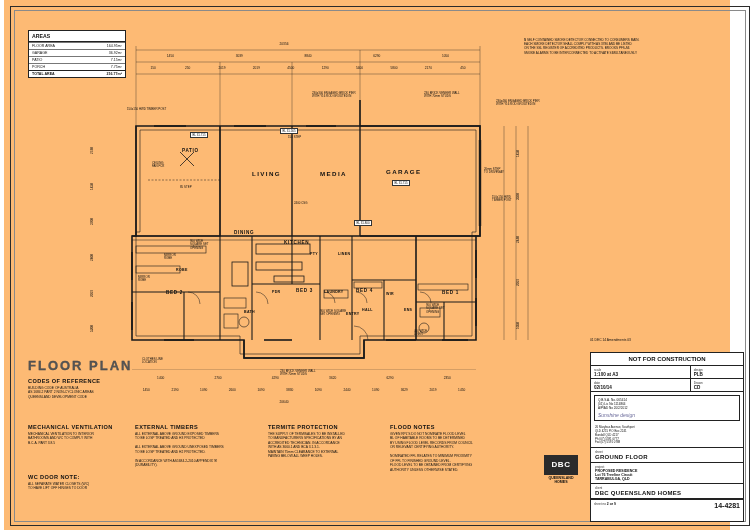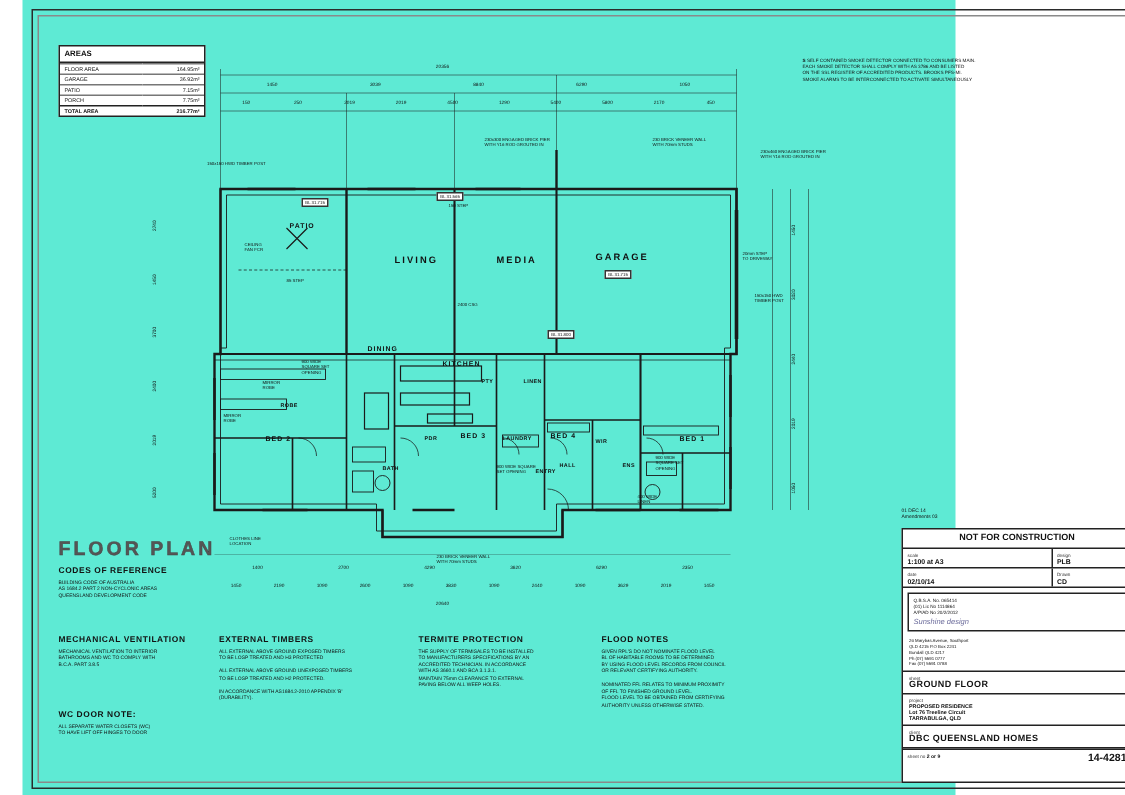--- a/index.html
+++ b/index.html
@@ -5,22 +5,22 @@
   html,body{margin:0;padding:0;}
   body{
     width:750px;height:530px;
     background:#ffffff;
     font-family:"Liberation Sans", sans-serif;
     color:#111;
     overflow:hidden;
     position:relative;
   }
   .sheet{
-    position:absolute;left:15px;top:0;width:622px;height:530px;
-    background:#5eead4;
+    position:absolute;left:4px;top:0;width:726px;height:530px;
+    background:#fdba74;
   }
   .border-outer{
     position:absolute;left:6px;top:6px;width:738px;height:518px;
     border:1px solid #2b2b2b;
   }
   .border-inner{
     position:absolute;left:10px;top:10px;width:730px;height:510px;
     border:1px solid #8a8a8a;
   }
 
@@ -441,20 +441,25 @@
 BL OF HABITABLE ROOMS TO BE DETERMINED
 BY USING FLOOD LEVEL RECORDS FROM COUNCIL
 OR RELEVANT CERTIFYING AUTHORITY.
 
 NOMINATED FFL RELATES TO MINIMUM PROXIMITY
 OF FFL TO FINISHED GROUND LEVEL.
 FLOOD LEVEL TO BE OBTAINED FROM CERTIFYING
 AUTHORITY UNLESS OTHERWISE STATED.</p>
   </div>
 
+  <div class="logo">
+    <div class="blk">DBC</div>
+    <div class="bold" style="font-size:3.6px">QUEENSLAND</div>
+    <div class="bold" style="font-size:3.6px">HOMES</div>
+  </div>
 
   <div class="revnote">01  DEC 14   Amendments   03</div>
 
   <div class="titleblock">
     <div class="tb-not">NOT FOR CONSTRUCTION</div>
 
     <div class="tb-grid">
       <div class="tb-cell" style="flex:2">
         <div class="tb-lbl">scale</div>
         <div class="tb-val">1:100 at A3</div>

